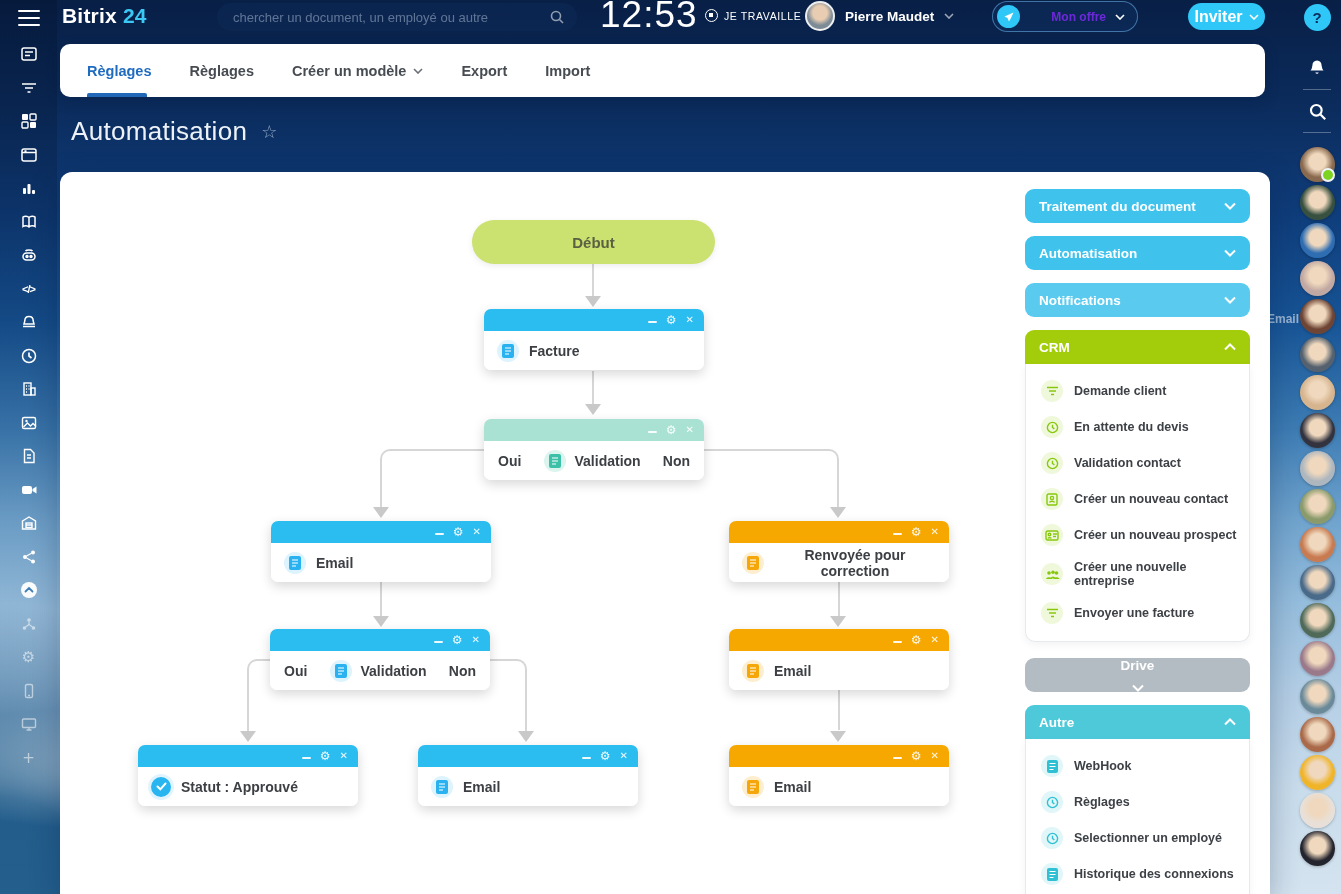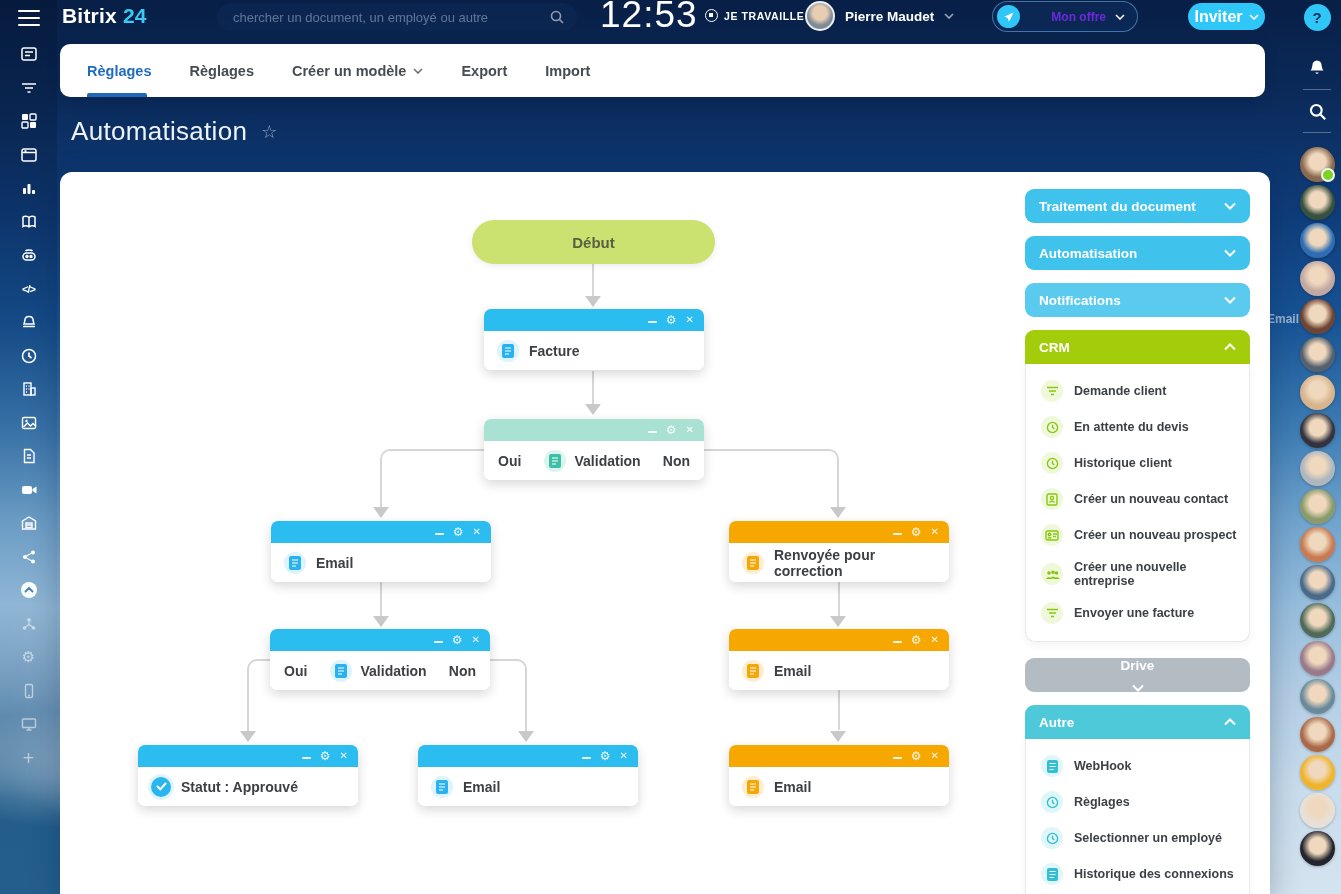--- a/index.html
+++ b/index.html
@@ -33,21 +33,21 @@
   .logo .accent { color:#3bc8f5; }
   .search { position:absolute; left:160px; top:3px; width:360px; height:28px; border-radius:14px;
     background:rgba(12,42,86,.55); border:none; outline:none; color:#dfe9f5; font-size:13px; padding:0 34px 0 16px;
     font-family:"Liberation Sans", sans-serif; }
   .search::placeholder { color:rgba(200,216,236,.45); }
   .search-mag { position:absolute; left:492px; top:9px; width:16px; height:16px; opacity:.55; pointer-events:none; }
   .clock { position:absolute; left:543px; top:-6px; font-size:37px; font-weight:300; color:#fff; letter-spacing:1px; }
   .status { position:absolute; left:648px; top:9px; display:flex; align-items:center; gap:6px; cursor:pointer; }
   .status-ic { width:13px; height:13px; border:1.6px solid #fff; border-radius:50%; position:relative; }
   .status-ic::after { content:""; position:absolute; left:3.2px; top:3.2px; width:3.6px; height:3.6px; background:#fff; }
-  .status-tx { color:#fff; font-size:10.5px; font-weight:700; letter-spacing:.6px; }
+  .status-tx { color:#fff; font-size:10.5px; font-weight:400; letter-spacing:.6px; }
   .user { position:absolute; left:748px; top:1px; display:flex; align-items:center; gap:10px; cursor:pointer; }
   .user-av { width:30px; height:30px; border-radius:50%; background:radial-gradient(circle at 50% 38%, #e9cdb2 0 34%, #7d8b96 60%); border:2px solid rgba(255,255,255,.85); }
   .user-nm { color:#fff; font-size:13.5px; font-weight:700; }
   .chev { width:10px; height:6px; }
   .offer { position:absolute; left:935px; top:1px; width:146px; height:31px; border:1.5px solid rgba(110,180,235,.55);
     border-radius:17px; display:flex; align-items:center; gap:9px; padding:0 12px 0 4px; cursor:pointer; background:rgba(20,60,115,.25); }
   .offer-rocket { width:23px; height:23px; border-radius:50%; background:#2fc7f7; display:flex; align-items:center; justify-content:center; }
   .offer-tx { color:#6d28d9; font-size:12px; font-weight:700; flex:1; text-align:right; }
   .invite { position:absolute; left:1131px; top:3px; width:77px; height:27px; background:#2fc7f7; border-radius:14px;
     display:flex; align-items:center; justify-content:center; gap:6px; color:#fff; font-size:16px; font-weight:700; cursor:pointer; }
@@ -78,21 +78,21 @@
   
   .startnode { position:absolute; left:412px; top:48px; width:243px; height:44px; background:#cbe170; border-radius:22px;
     display:flex; align-items:center; justify-content:center; font-size:15px; font-weight:700; color:#5a6142; cursor:pointer;
     box-shadow:0 2px 6px rgba(0,0,0,.08); }
   .fnode { position:absolute; width:220px; border-radius:7px; background:#fff; box-shadow:0 4px 12px rgba(0,0,0,.16); cursor:pointer; }
   .fnode .hdr { height:22px; border-radius:7px 7px 0 0; display:flex; justify-content:flex-end; align-items:center; gap:9px; padding:0 10px; }
   .wc { color:#fff; opacity:.92; cursor:pointer; line-height:1; font-family:"DejaVu Sans", sans-serif; }
   .wc.min { width:9px; height:2px; background:#fff; border-radius:1px; margin-bottom:-4px; }
   .wc.gear { font-size:12px; }
   .wc.close { font-size:10px; font-weight:700; }
-  .fnode .body { height:39px; display:flex; align-items:center; gap:10px; padding:0 13px; font-size:14px; font-weight:700; color:#3c3f43; background:#fff; border-radius:0 0 7px 7px; }
+  .fnode .body { height:39px; display:flex; align-items:center; gap:10px; padding:0 13px; font-size:14px; font-weight:700; color:#3c3f43; background:#fff; border-radius:0 0 7px 7px;text-align:center; }
   .fnode .body.cond { justify-content:space-between; padding:0 14px; }
   .cond-mid { display:flex; align-items:center; gap:9px; }
   .th-cyan .hdr { background:#2bbcf0; }
   .th-mint .hdr { background:#a9e2d3; }
   .th-orange .hdr { background:#f7a800; }
   .docic { width:22px; height:22px; border-radius:50%; display:flex; align-items:center; justify-content:center; flex:0 0 auto; }
   .th-cyan .docic { background:#ddf3fd; } .th-mint .docic { background:#dcf4ee; } .th-orange .docic { background:#fdeecf; }
   .checkic { width:20px; height:20px; border-radius:50%; background:#29b6f0; display:flex; align-items:center; justify-content:center; flex:0 0 auto; box-shadow:0 0 0 3px #e1f4fd; }
 
   
@@ -548,21 +548,21 @@
             </span>
             <span>En attente du devis</span>
           </div>
         <div class="sec-item">
             <span class="iic crm-ic">
               <svg width="13" height="13" viewBox="0 0 14 14" fill="none" stroke="#86c80c" stroke-width="1.5">
                 <circle cx="7" cy="7" r="5.5"></circle>
                 <path d="M7 4v3l2 1.5"></path>
               </svg>
             </span>
-            <span>Historique client</span>
+            <span>Validation contact</span>
           </div>
         <div class="sec-item">
             <span class="iic crm-ic">
               <svg width="12" height="13" viewBox="0 0 12 13" fill="none" stroke="#86c80c" stroke-width="1.4">
                 <rect x="1" y="1" width="10" height="11" rx="1.5"></rect>
                 <circle cx="6" cy="5" r="1.6"></circle>
                 <path d="M3.5 9.5c.6-1.6 4.4-1.6 5 0"></path>
               </svg>
             </span>
             <span>Créer un nouveau contact</span>

